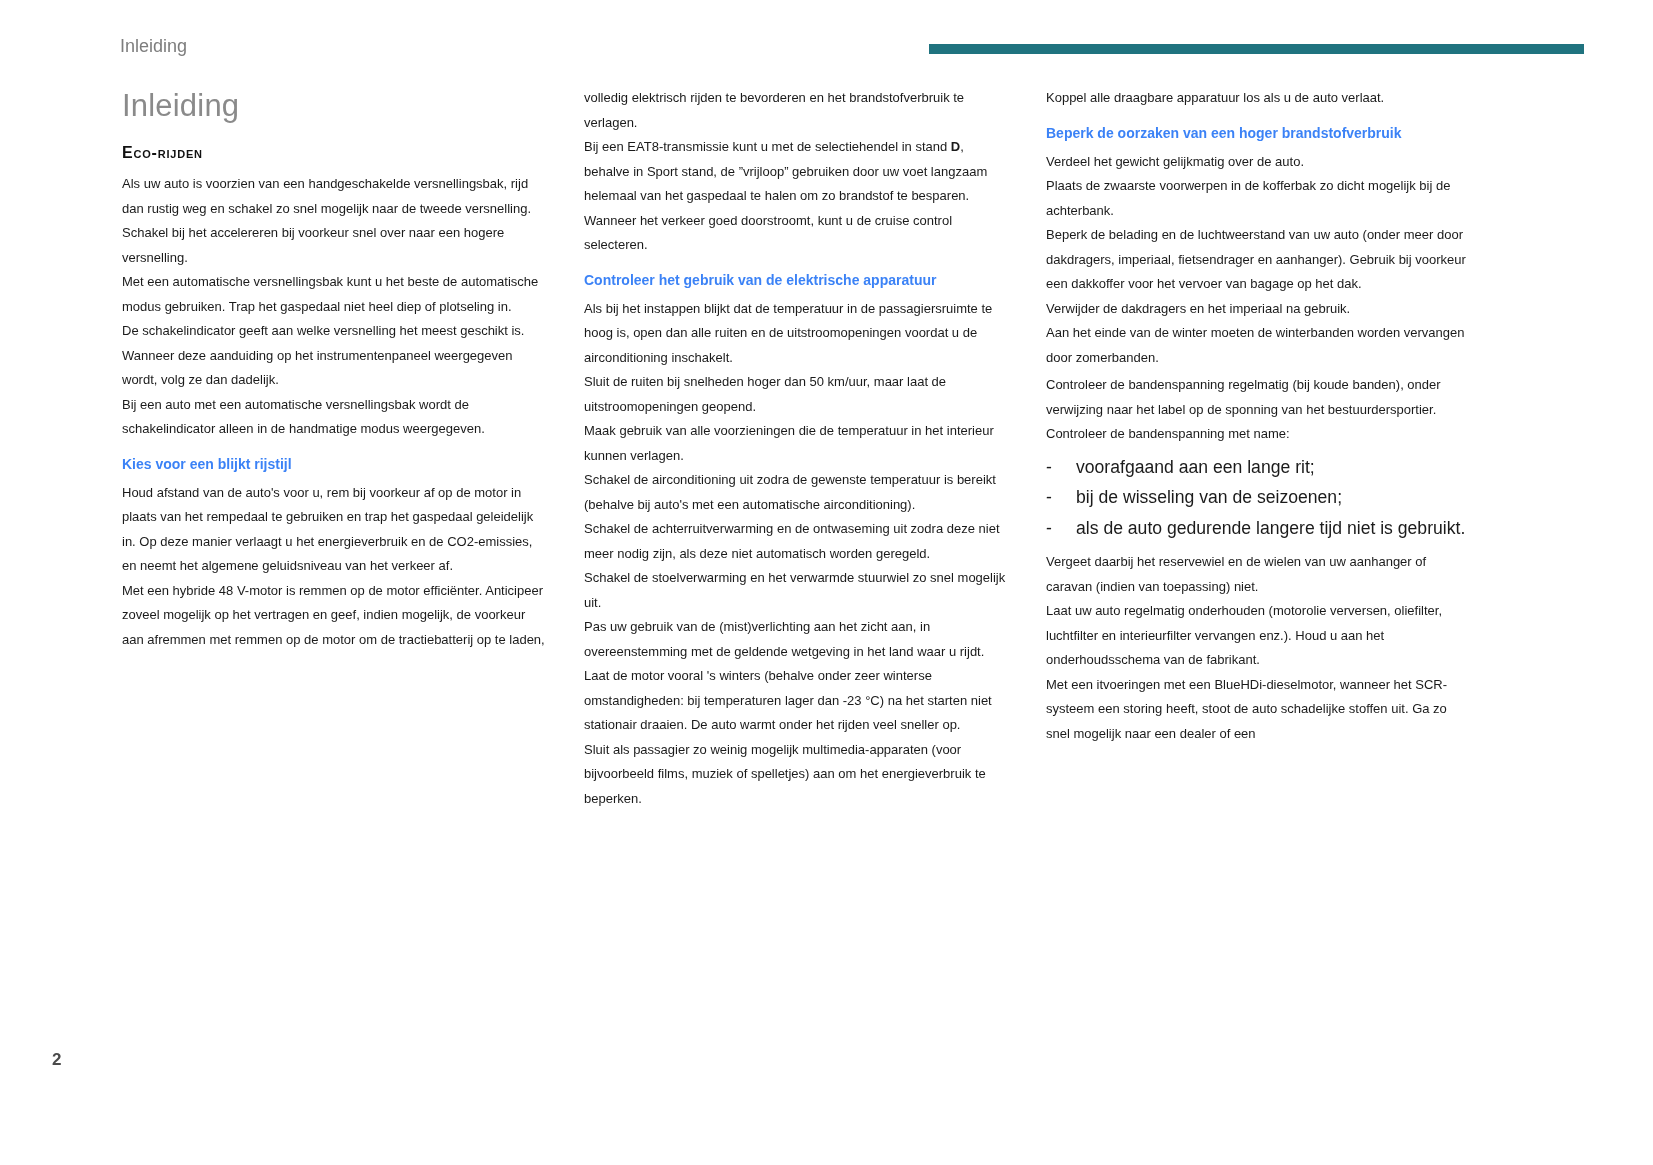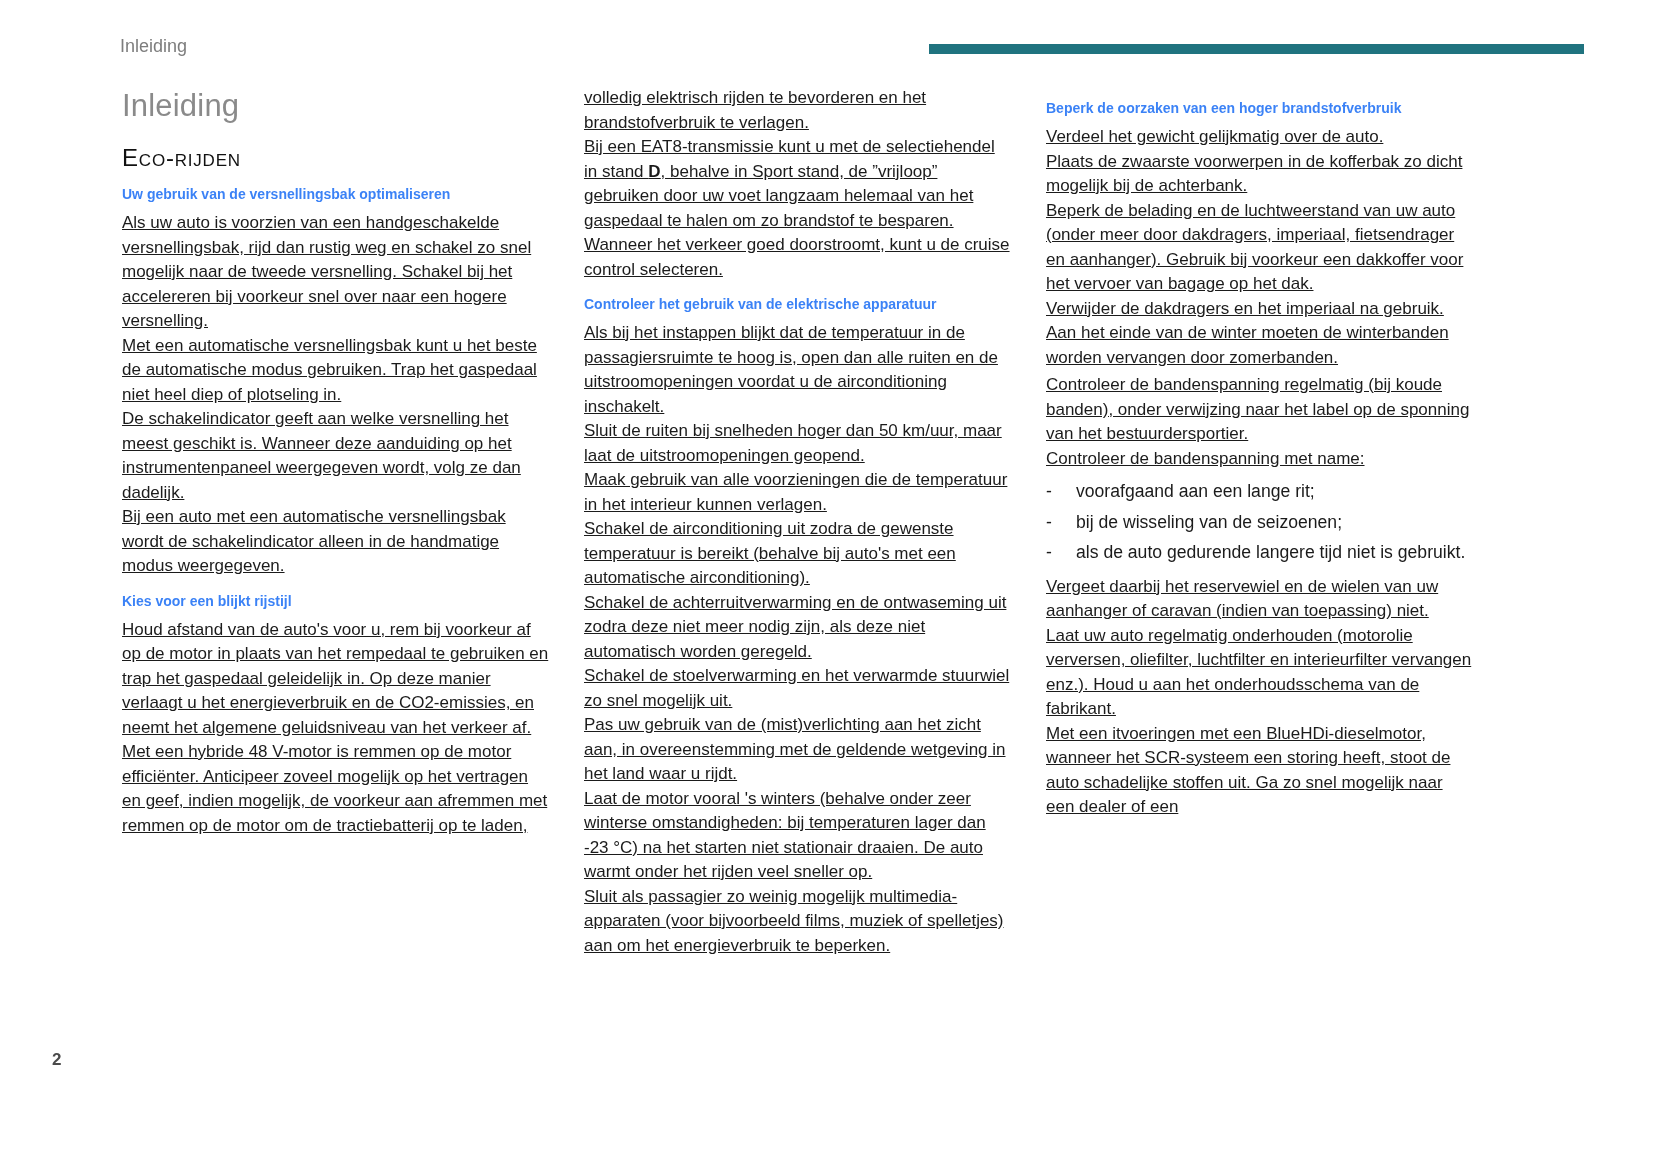--- a/index.html
+++ b/index.html
@@ -39,33 +39,32 @@
   .col { min-width: 0; }
   .page-title {
     font-size: 31px;
     font-weight: 400;
     color: #8a8a8a;
     margin: 2px 0 20px 0;
     letter-spacing: 0.2px;
   }
   .sc-heading {
     font-variant: small-caps;
-    font-weight: 400;
-    font-size: 24px;
+    font-weight: 700;
+    font-size: 16px;
     letter-spacing: 0.8px;
     color: #111;
     margin: 0 0 10px 0;
   }
   .body-p {
-    font-size: 17px;
+    font-size: 13px;
     line-height: 24.5px;
     white-space: pre-line;
     margin: 0 0 3px 0;
     hyphens: manual;
-    text-decoration: underline;
   }
   .subheading {
     font-size: 14px;
     font-weight: 700;
     line-height: 25px;
     color: #3b82f6;
     margin: 10px 0 4px 0;
     hyphens: manual;
   }
   .bullet-list {
@@ -99,21 +98,20 @@
 <div class="page">
 
   <div class="running-head">Inleiding</div>
   <div class="accent-bar"></div>
 
   <div class="content">
 
     <div class="col">
       <h1 class="page-title">Inleiding</h1>
       <h2 class="sc-heading">Eco-rijden</h2>
-      <h3 class="subheading">Uw gebruik van de versnellingsbak optimaliseren</h3>
       <p class="body-p">Als uw auto is voorzien van een handgeschakelde versnellingsbak, rijd dan rustig weg en schakel zo snel mogelijk naar de tweede versnelling. Schakel bij het accelereren bij voorkeur snel over naar een hogere versnelling.
 Met een automatische versnellingsbak kunt u het beste de automatische modus gebruiken. Trap het gaspedaal niet heel diep of plotseling in.
 De schakelindicator geeft aan welke versnelling het meest geschikt is. Wanneer deze aanduiding op het instrumentenpaneel weergegeven wordt, volg ze dan dadelijk.
 Bij een auto met een automatische versnellingsbak wordt de schakelindicator alleen in de handmatige modus weergegeven.</p>
       <h3 class="subheading">Kies voor een blijkt rijstijl</h3>
       <p class="body-p">Houd afstand van de auto's voor u, rem bij voorkeur af op de motor in plaats van het rempedaal te gebruiken en trap het gaspedaal geleidelijk in. Op deze manier verlaagt u het energieverbruik en de CO2-emissies, en neemt het algemene geluidsniveau van het verkeer af.
 Met een hybride 48 V-motor is remmen op de motor efficiënter. Anticipeer zoveel mogelijk op het vertragen en geef, indien mogelijk, de voorkeur aan afremmen met remmen op de motor om de tractiebatterij op te laden,</p>
     </div>
 
     <div class="col">
@@ -126,20 +124,21 @@
 Maak gebruik van alle voorzieningen die de temperatuur in het interieur kunnen verlagen.
 Schakel de airconditioning uit zodra de gewenste temperatuur is bereikt (behalve bij auto's met een automatische airconditioning).
 Schakel de achterruitverwarming en de ontwaseming uit zodra deze niet meer nodig zijn, als deze niet automatisch worden geregeld.
 Schakel de stoelverwarming en het verwarmde stuurwiel zo snel mogelijk uit.
 Pas uw gebruik van de (mist)verlichting aan het zicht aan, in overeenstemming met de geldende wetgeving in het land waar u rijdt.
 Laat de motor vooral 's winters (behalve onder zeer winterse omstandigheden: bij temperaturen lager dan -23 °C) na het starten niet stationair draaien. De auto warmt onder het rijden veel sneller op.
 Sluit als passagier zo weinig mogelijk multimedia-apparaten (voor bijvoorbeeld films, muziek of spelletjes) aan om het energieverbruik te beperken.</p>
     </div>
 
     <div class="col">
+      <p class="body-p">Koppel alle draagbare apparatuur los als u de auto verlaat.</p>
       <h3 class="subheading">Beperk de oorzaken van een hoger brand­stofverbruik</h3>
       <p class="body-p">Verdeel het gewicht gelijkmatig over de auto.
 Plaats de zwaarste voorwerpen in de kofferbak zo dicht mogelijk bij de achterbank.
 Beperk de belading en de luchtweerstand van uw auto (onder meer door dakdragers, imperiaal, fietsendrager en aanhanger). Gebruik bij voorkeur een dakkoffer voor het vervoer van bagage op het dak.
 Verwijder de dakdragers en het imperiaal na gebruik.
 Aan het einde van de winter moeten de winterbanden worden vervangen door zomerbanden.</p>
       <p class="body-p">Controleer de bandenspanning regelmatig (bij koude banden), onder verwijzing naar het label op de sponning van het bestuurdersportier.
 Controleer de bandenspanning met name:</p>
       <ul class="bullet-list">
         <li>

